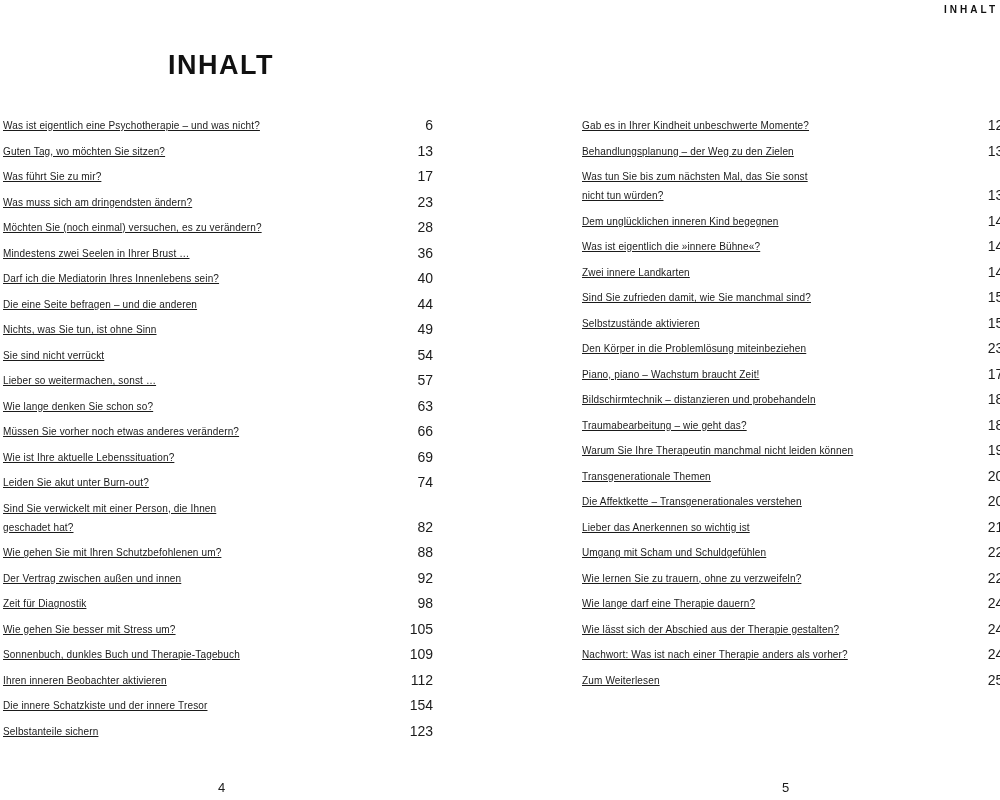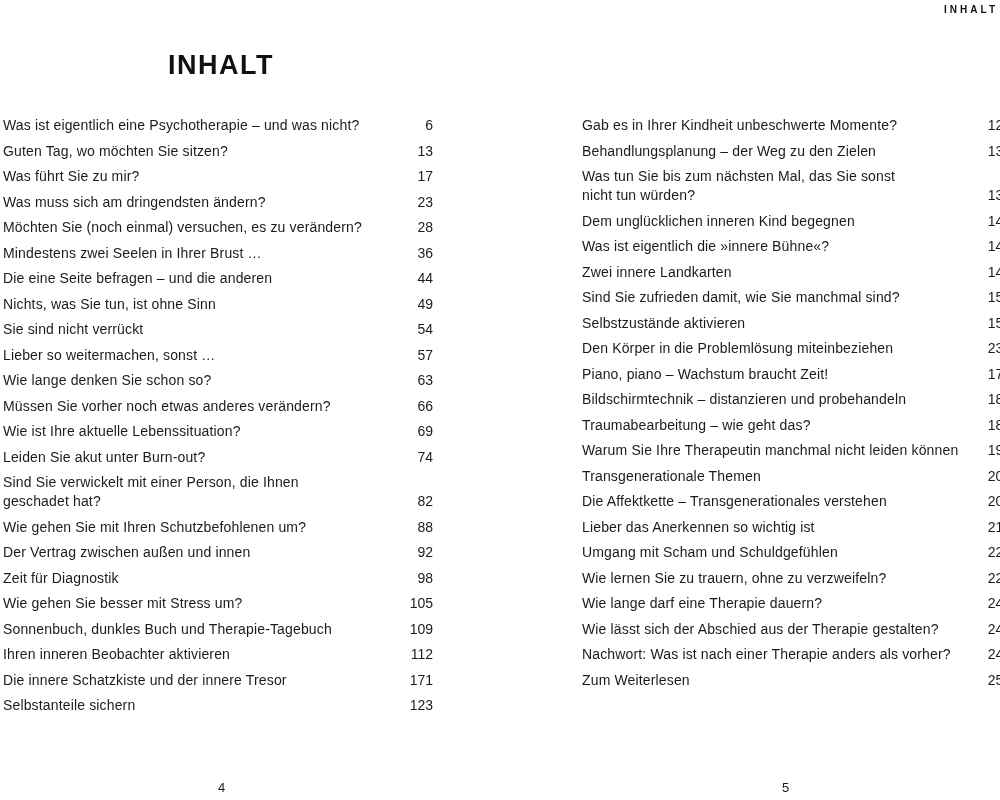--- a/index.html
+++ b/index.html
@@ -36,25 +36,26 @@
     top: 116px;
   }
   .toc-left  { left: 3px;   width: 430px; }
   .toc-right { left: 582px; width: 429px; }
   .toc-row {
     display: flex;
     margin-bottom: 6.5px;
   }
   .toc-label {
     flex: 1;
-    font-size: 14px;
+    font-size: 10px;
     line-height: 19px;
     letter-spacing: 0.15px;
     white-space: pre-line;
     padding-right: 6px;
+    text-decoration: underline;
   }
   .toc-page {
     font-size: 14px;
     line-height: 19px;
     align-self: flex-end;
     white-space: nowrap;
   }
   .folio {
     position: absolute;
     bottom: 5px;
@@ -92,20 +93,24 @@
       </div>
       <div class="toc-row">
         <span class="toc-label">Möchten Sie (noch einmal) versuchen, es zu verändern?</span>
         <span class="toc-page">28</span>
       </div>
       <div class="toc-row">
         <span class="toc-label">Mindestens zwei Seelen in Ihrer Brust …</span>
         <span class="toc-page">36</span>
       </div>
       <div class="toc-row">
+        <span class="toc-label">Darf ich die Mediatorin Ihres Innenlebens sein?</span>
+        <span class="toc-page">40</span>
+      </div>
+      <div class="toc-row">
         <span class="toc-label">Die eine Seite befragen – und die anderen</span>
         <span class="toc-page">44</span>
       </div>
       <div class="toc-row">
         <span class="toc-label">Nichts, was Sie tun, ist ohne Sinn</span>
         <span class="toc-page">49</span>
       </div>
       <div class="toc-row">
         <span class="toc-label">Sie sind nicht verrückt</span>
         <span class="toc-page">54</span>
@@ -154,21 +159,21 @@
       <div class="toc-row">
         <span class="toc-label">Sonnenbuch, dunkles Buch und Therapie-Tagebuch</span>
         <span class="toc-page">109</span>
       </div>
       <div class="toc-row">
         <span class="toc-label">Ihren inneren Beobachter aktivieren</span>
         <span class="toc-page">112</span>
       </div>
       <div class="toc-row">
         <span class="toc-label">Die innere Schatzkiste und der innere Tresor</span>
-        <span class="toc-page">171</span>
+        <span class="toc-page">154</span>
       </div>
       <div class="toc-row">
         <span class="toc-label">Selbstanteile sichern</span>
         <span class="toc-page">123</span>
       </div>
     </div>
 
   <div class="toc toc-right">
       <div class="toc-row">
         <span class="toc-label">Gab es in Ihrer Kindheit unbeschwerte Momente?</span>

